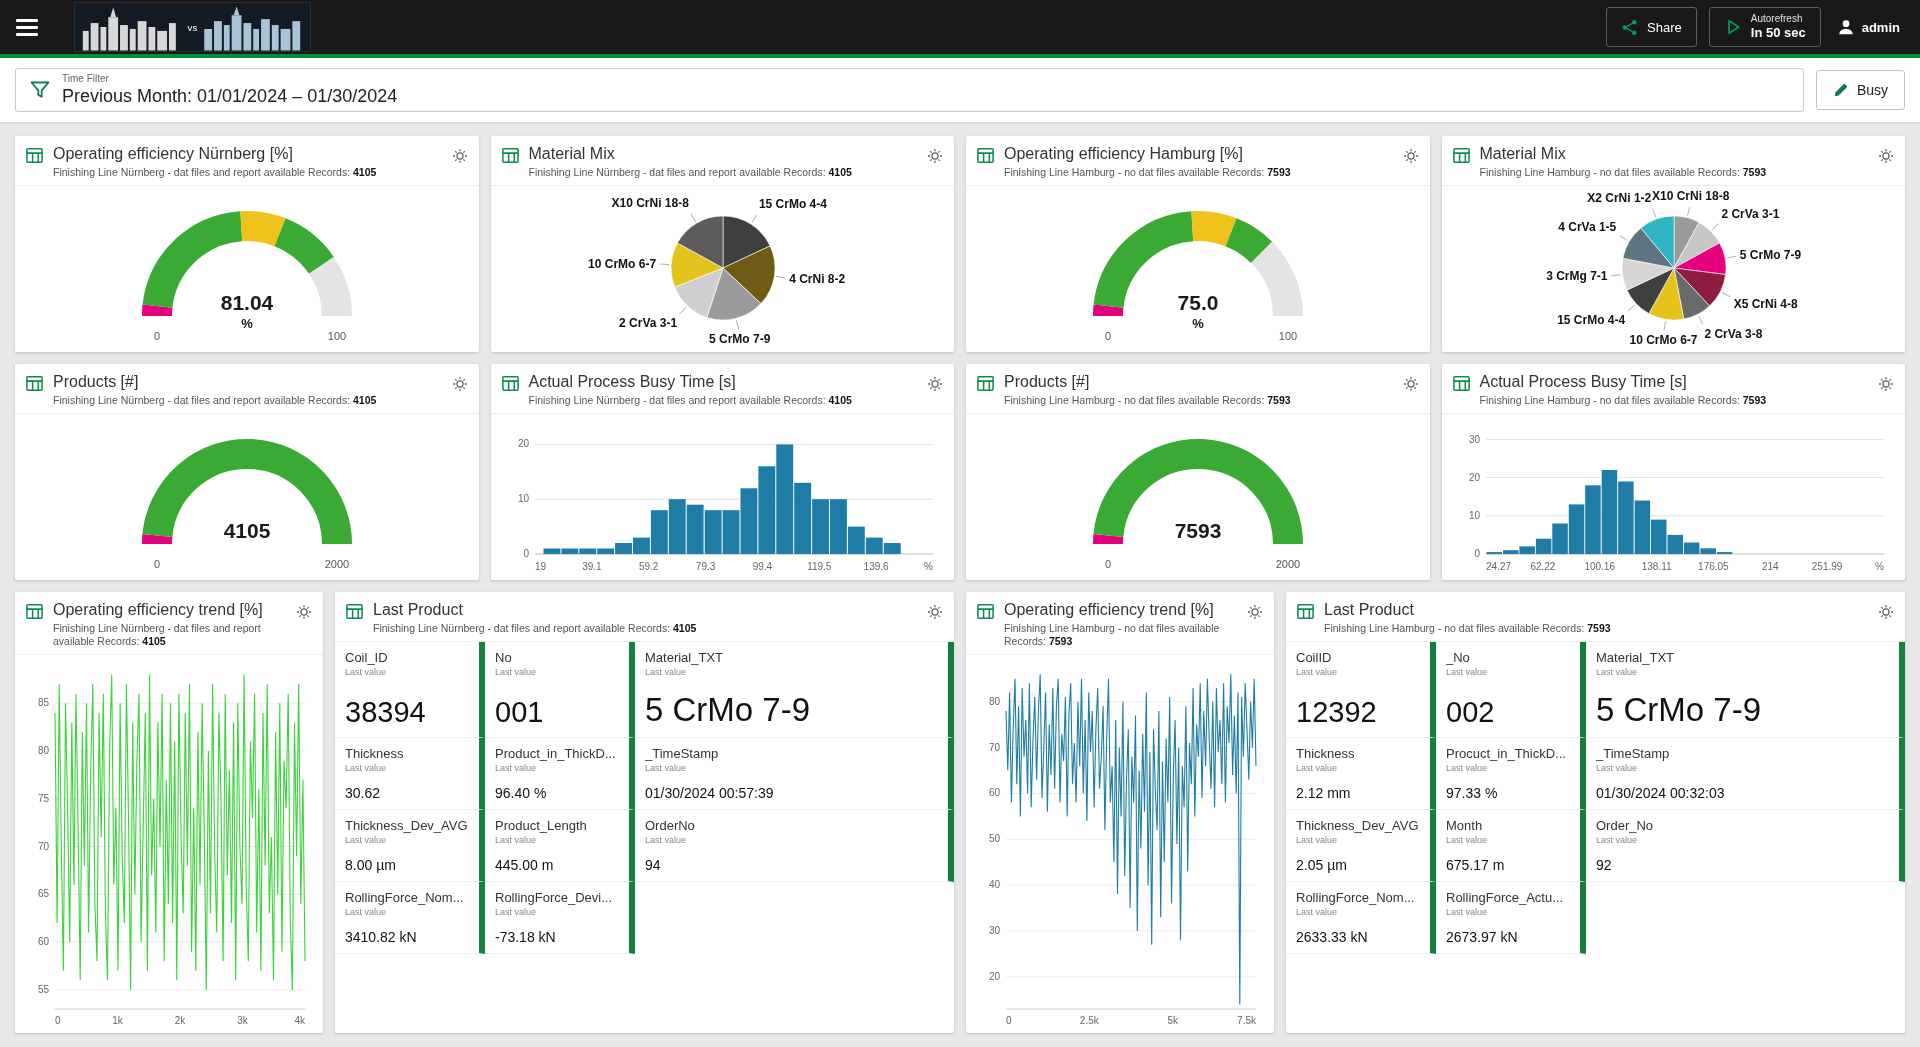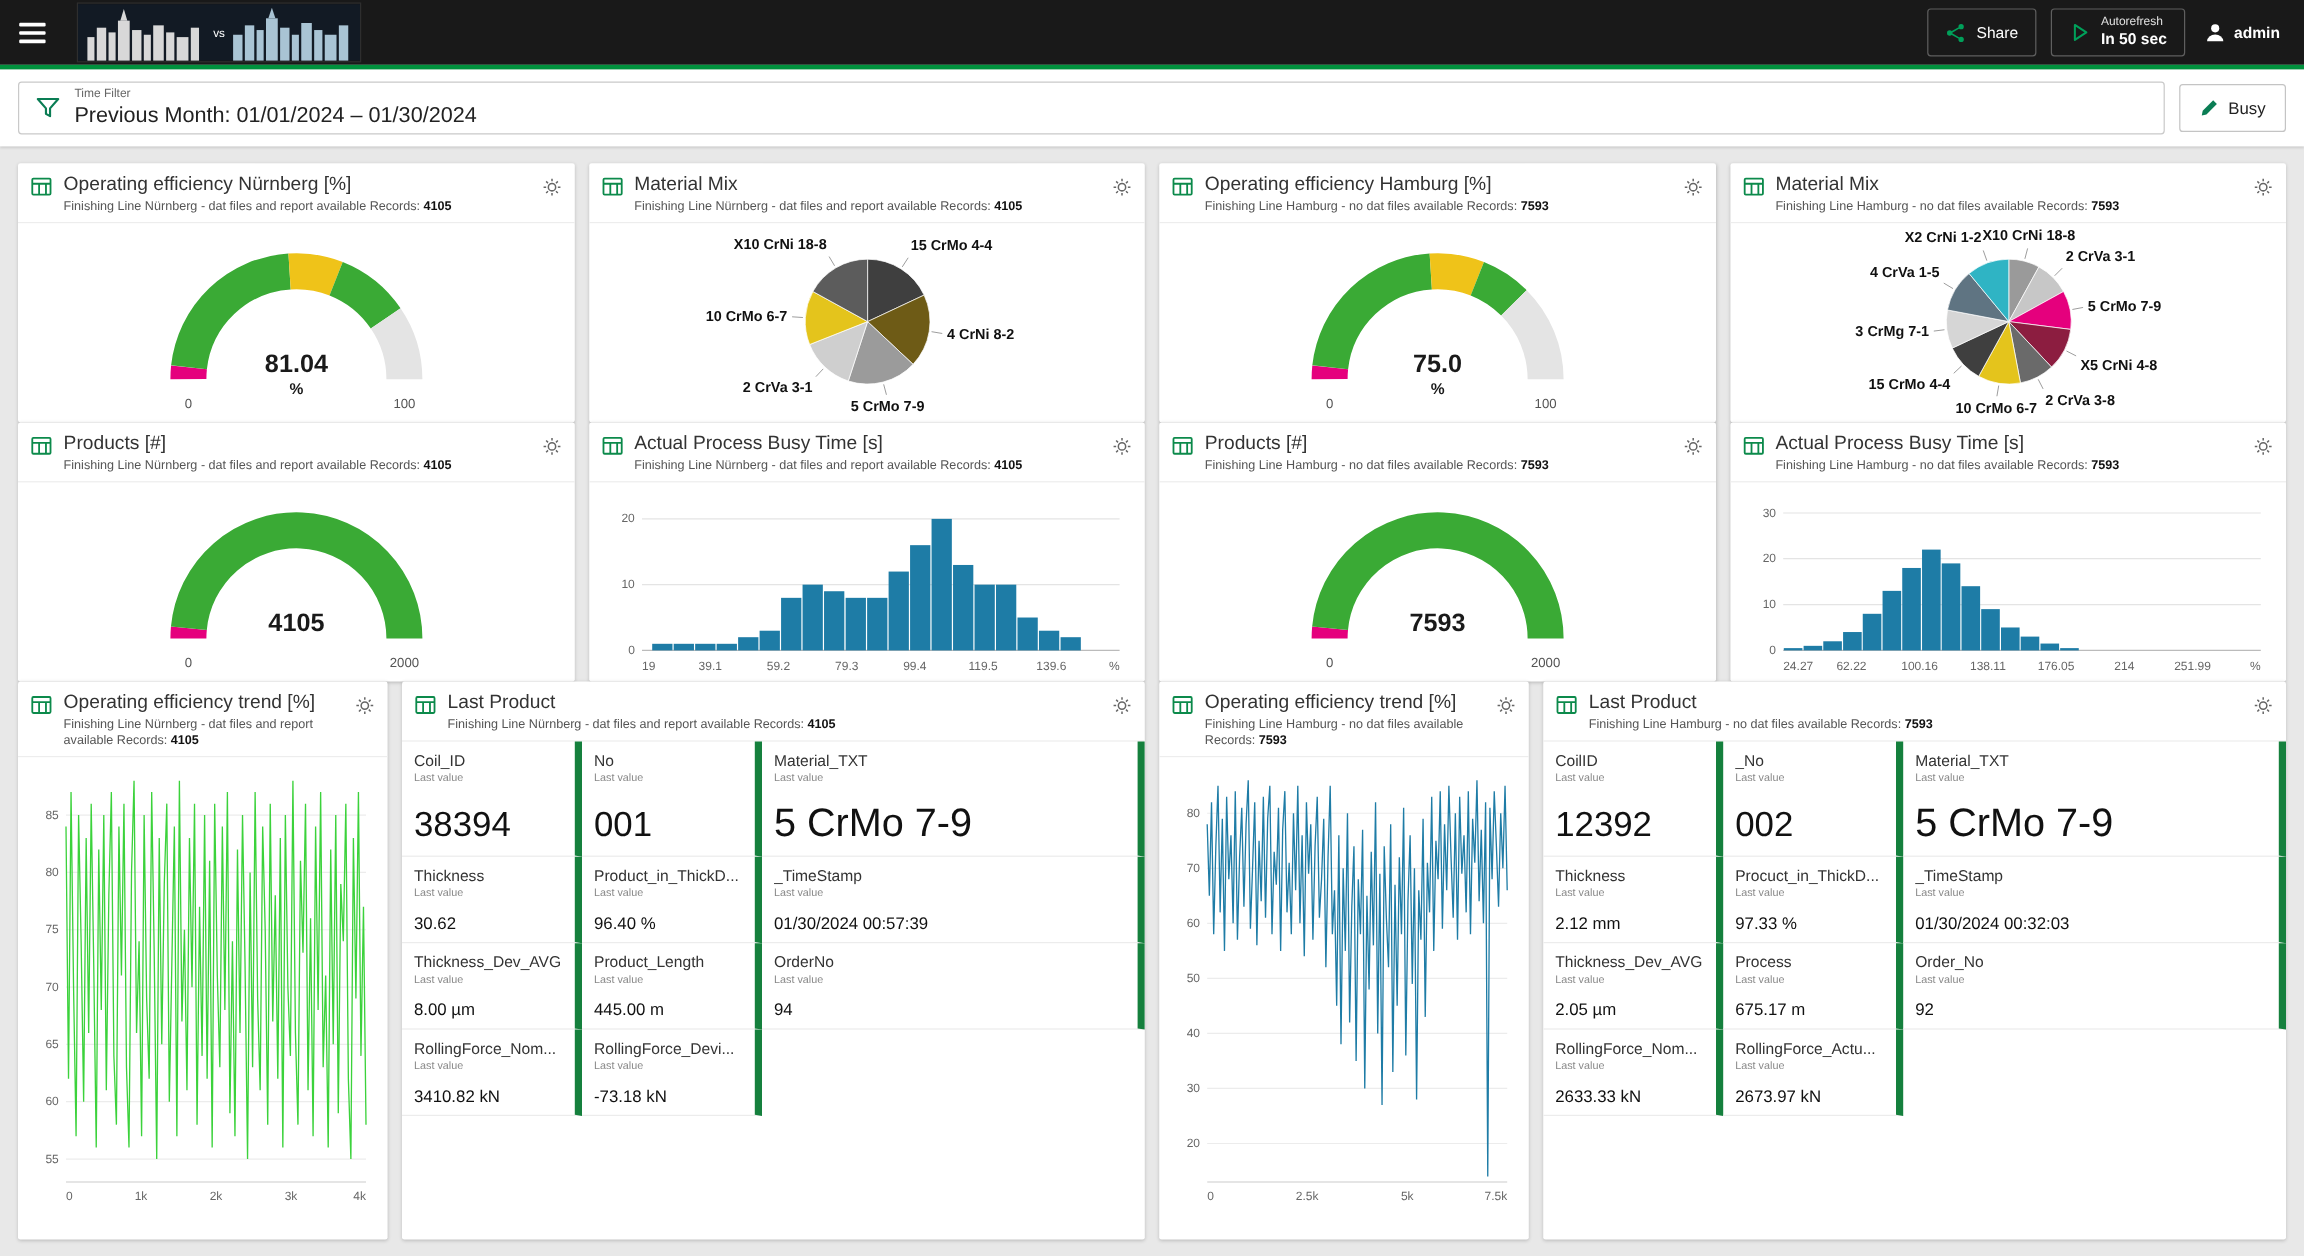--- a/index.html
+++ b/index.html
@@ -7,38 +7,38 @@
   body{width:1920px;height:1047px;overflow:hidden;background:#e8e8e8;font-family:"Liberation Sans",sans-serif;color:#222}
   svg text{font-family:"Liberation Sans",sans-serif}
 
   
   .header{height:54px;background:#191919;display:flex;align-items:center}
   .menu-btn{width:54px;height:54px;background:none;border:none;display:flex;flex-direction:column;gap:4px;align-items:center;justify-content:center;cursor:pointer}
   .menu-btn span{width:22px;height:3px;background:#fff;border-radius:1px}
   .brand{height:54px;background:#00913d;color:#fff;padding:7px 18px 0 14px;min-width:212px}
   .brand .crumb{font-size:11px}
   .brand .btitle{font-size:17px;margin-top:3px;white-space:nowrap}
-  .banner{margin-left:10px;border:1px solid #2e2e2e;line-height:0}
+  .banner{margin-left:20px;border:1px solid #2e2e2e;line-height:0}
   .header-right{margin-left:auto;display:flex;align-items:center;gap:12px;margin-right:16px}
   .hbtn{display:flex;align-items:center;gap:9px;background:transparent;border:1px solid #5f5f5f;border-radius:3px;color:#fff;height:40px;padding:0 14px;font-size:13px;cursor:pointer}
   .two-line{display:flex;flex-direction:column;line-height:1.2;text-align:left}
   .two-line .t1{font-size:10px;color:#e0e0e0}
   .two-line .t2{font-size:13px;font-weight:bold}
   .user{display:flex;align-items:center;gap:7px;color:#fff;font-size:13px;font-weight:bold;cursor:pointer;padding:0 4px}
   .accent{height:4px;background:#00913d}
 
   
   .filterbar{height:64px;background:#fff;display:flex;align-items:center;padding:0 15px;gap:12px;box-shadow:0 1px 2px rgba(0,0,0,.12)}
   .filter-box{flex:1;height:44px;border:1px solid #c9c9c9;border-radius:3px;display:flex;align-items:center;padding:0 12px;gap:10px;cursor:pointer;background:#fff}
   .filter-text .fl{font-size:10px;color:#666}
   .filter-text .fv{font-size:18px;color:#222;margin-top:2px}
   .edit-btn{height:40px;border:1px solid #c4c4c4;border-radius:3px;background:#fff;display:flex;align-items:center;gap:8px;padding:0 16px;font-size:14px;color:#222;cursor:pointer}
 
   
-  .main{height:925px;padding:14px 15px;display:flex;flex-direction:column;}
+  .main{height:925px;padding:14px 15px;display:flex;flex-direction:column;gap:12px}
   .row{display:grid;gap:12px}
   .row-a{grid-template-columns:repeat(4,1fr);height:216px}
   .row-c{grid-template-columns:308px 1fr 308px 1fr;flex:1}
 
   
   .card{background:#fff;border-radius:2px;box-shadow:0 1px 3px rgba(0,0,0,.18);display:flex;flex-direction:column;overflow:hidden}
   .card-head{display:flex;align-items:flex-start;gap:9px;padding:9px 10px 6px;border-bottom:1px solid #ededed}
   .tbl-icon{margin-top:1px;line-height:0}
   .head-text{flex:1;min-width:0}
   .card-title{font-size:16px;color:#333}
@@ -732,21 +732,21 @@
               <div class="t-label">_TimeStamp</div>
               <div class="t-last">Last value</div>
               <div class="t-value  left">01/30/2024 00:32:03</div>
             </div>
             <div class="tile">
               <div class="t-label">Thickness_Dev_AVG</div>
               <div class="t-last">Last value</div>
               <div class="t-value  right">2.05 µm</div>
             </div>
             <div class="tile">
-              <div class="t-label">Process</div>
+              <div class="t-label">Month</div>
               <div class="t-last">Last value</div>
               <div class="t-value  right">675.17 m</div>
             </div>
             <div class="tile">
               <div class="t-label">Order_No</div>
               <div class="t-last">Last value</div>
               <div class="t-value  left">92</div>
             </div>
             <div class="tile">
               <div class="t-label">RollingForce_Nom...</div>

